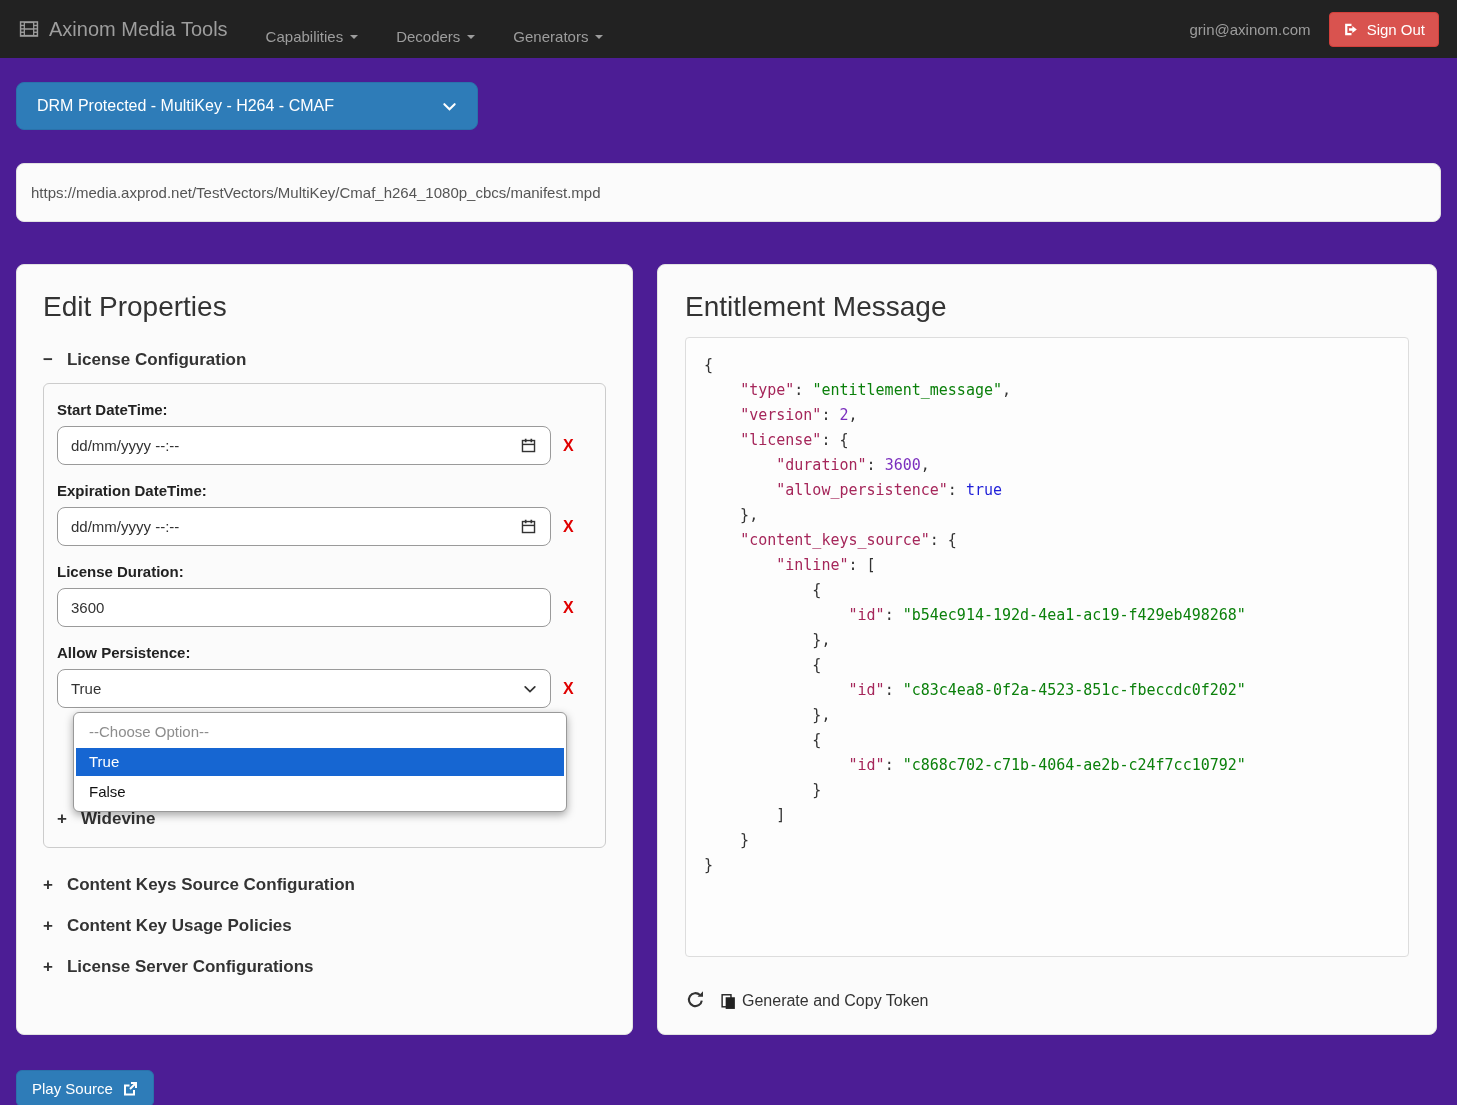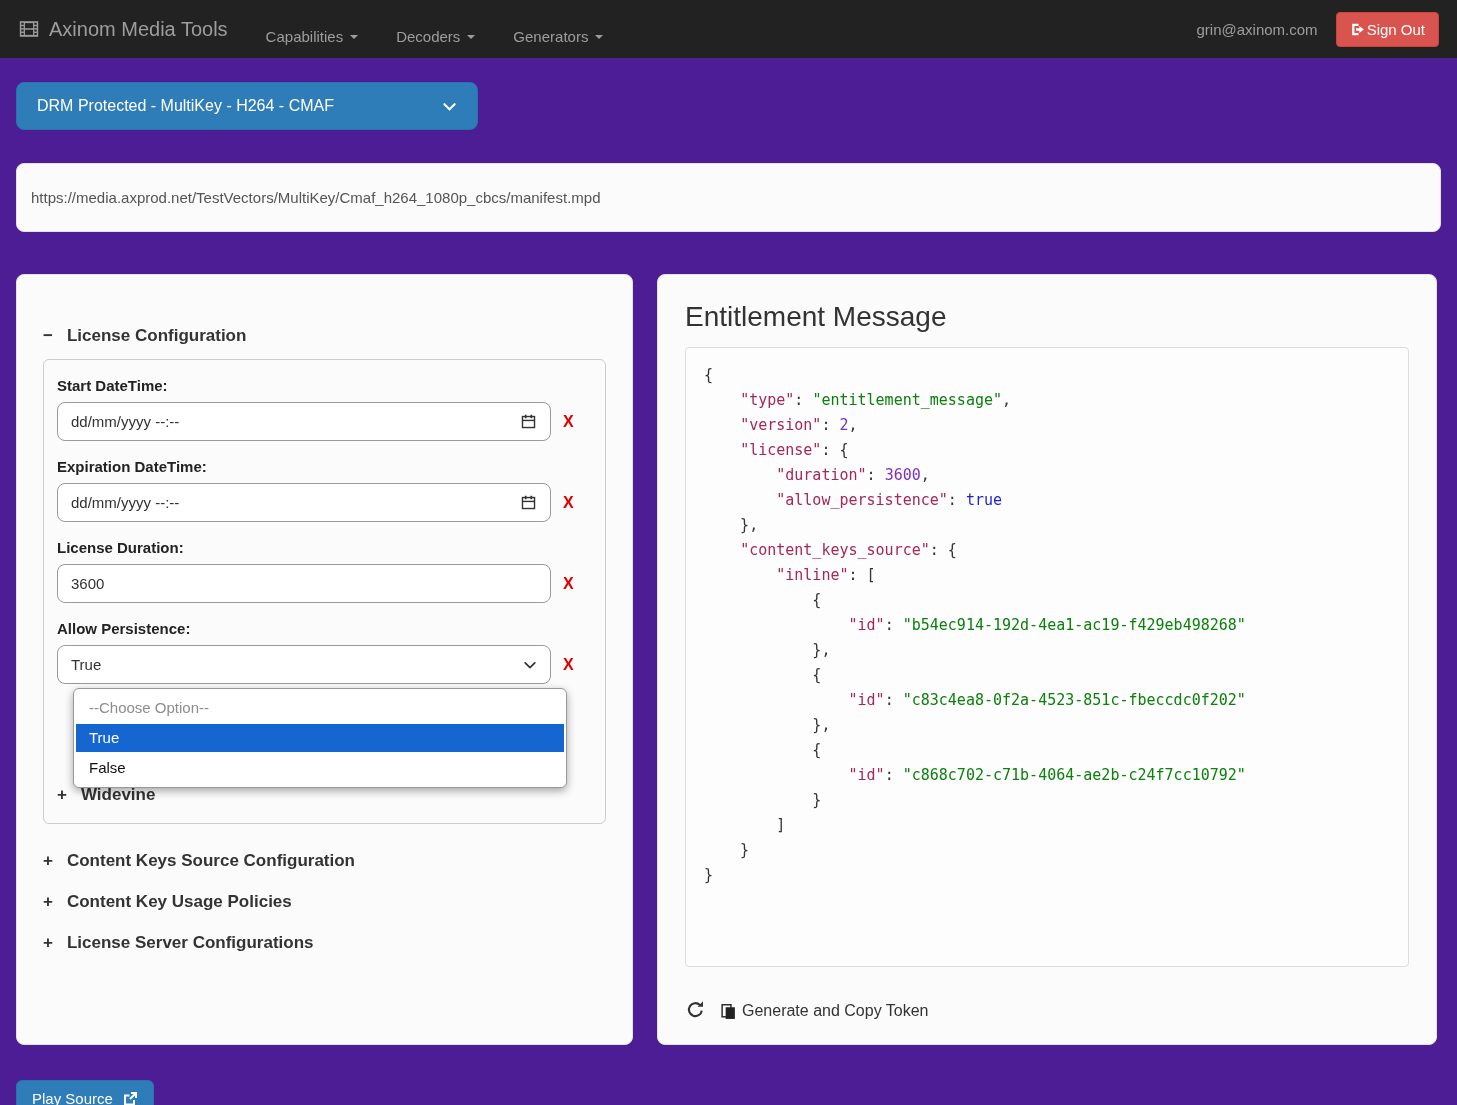--- a/index.html
+++ b/index.html
@@ -7,26 +7,26 @@
   .screen { width:1457px; height:1105px; background:#4c1d95; position:relative; overflow:hidden; }
 
   
   .navbar { height:58px; background:#222; display:flex; align-items:center; padding:0 18px; }
   .brand { display:flex; align-items:center; gap:9px; color:#9d9d9d; font-size:20px; cursor:pointer; }
   .nav-menus { display:flex; gap:38px; margin-left:38px;margin-top:14px; }
   .nav-item { color:#9d9d9d; font-size:15px; display:flex; align-items:center; gap:7px; cursor:pointer; }
   .caret { width:0; height:0; border-left:4px solid transparent; border-right:4px solid transparent; border-top:4px solid #9d9d9d; margin-top:2px; }
   .nav-right { margin-left:auto; display:flex; align-items:center; gap:18px; }
   .nav-email { color:#9d9d9d; font-size:15px; }
-  .signout-btn { background:#d9534f; border:1px solid #d43f3a; color:#fff; font-size:15px; border-radius:4px; padding:8px 13px; display:flex; align-items:center; cursor:pointer; }
+  .signout-btn { background:#d9534f; border:1px solid #d43f3a; color:#fff; font-size:15px; border-radius:4px; padding:8px 13px; display:flex; align-items:center; gap:7px; cursor:pointer; }
 
   
   .main { padding:24px 16px 0; }
   .preset-btn { width:462px; height:48px; background:#2e7cb8; border:1px solid #2a72ab; border-radius:8px; color:#fff; font-size:16px; display:flex; align-items:center; justify-content:space-between; padding:0 20px; cursor:pointer; }
-  .url-box { margin-top:33px; height:69px; border:1px solid #e2e2e2; border-radius:8px; background:#fbfbfb; display:flex; align-items:center; padding:0 14px; color:#555; font-size:15px; }
+  .url-box { margin-top:33px; height:59px; border:1px solid #e2e2e2; border-radius:8px; background:#fbfbfb; display:flex; align-items:center; padding:0 14px; color:#555; font-size:15px; }
 
   .panels { margin-top:42px; display:flex; gap:24px; align-items:stretch; }
   .panel { border:1px solid #e2e2e2; border-radius:8px; background:#fbfbfb; min-height:757px; }
   .panel-left { width:617px; padding:25px 26px 24px; }
   .panel-right { width:780px; padding:25px 27px 24px; }
   .panel-title { font-size:28px; font-weight:400; color:#333; line-height:34px; }
 
   
   .section-head { display:flex; align-items:baseline; gap:14px; font-size:17px; font-weight:700; color:#333; cursor:pointer; }
   .section-head .toggle { font-weight:700; }
@@ -125,20 +125,21 @@
     </button>
 
     
     <div class="url-box">
       <span>https://media.axprod.net/TestVectors/MultiKey/Cmaf_h264_1080p_cbcs/manifest.mpd</span>
     </div>
 
     <div class="panels">
 
       <div class="panel panel-left">
+        <div class="panel-title">Edit Properties</div>
 
         <div class="section-head lc-head">
           <span class="toggle">−</span>
           <span>License Configuration</span>
         </div>
 
         <div class="group-box">
 
           <div class="field-label first">Start DateTime:</div>
           <div class="field-row">

